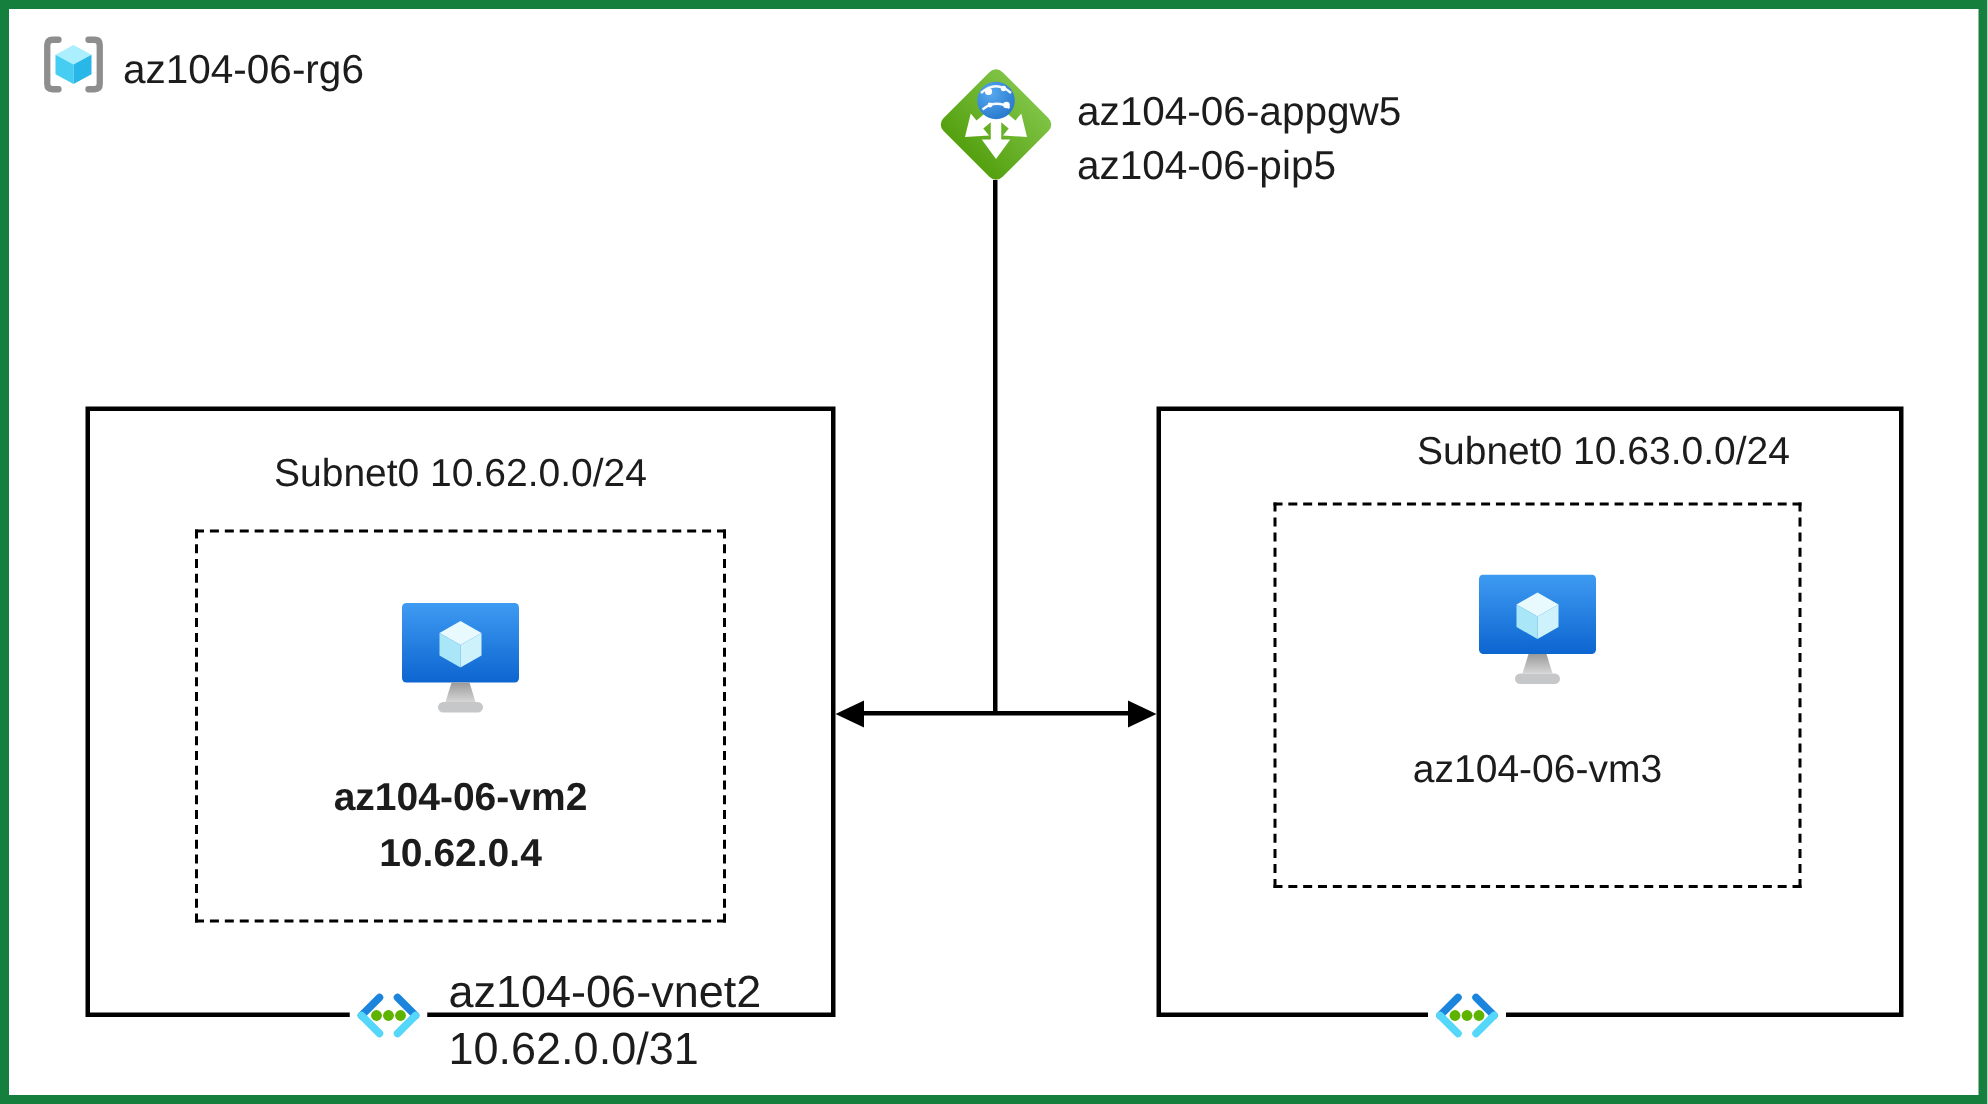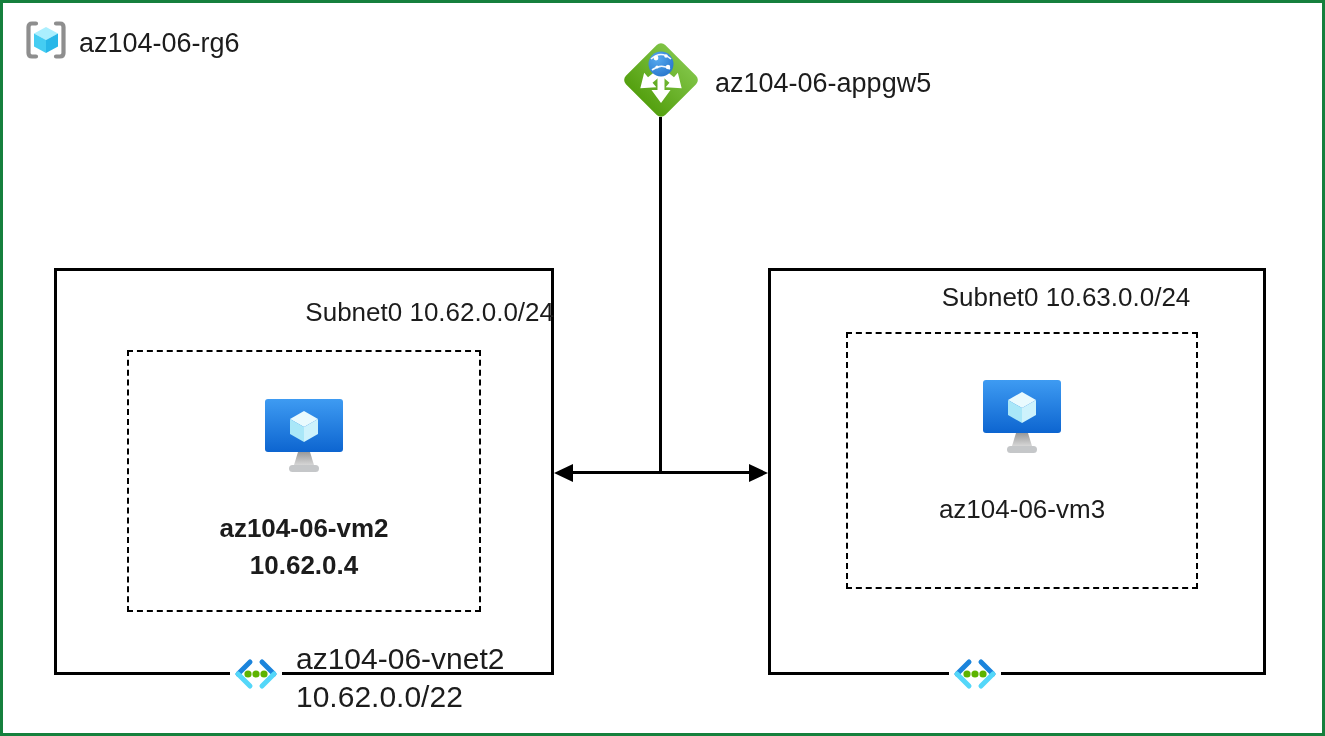--- a/index.html
+++ b/index.html
@@ -1,49 +1,49 @@
 <!DOCTYPE html>
 <html><head>
 <meta charset="utf-8">
 <style>
   html,body { margin:0; padding:0; background:#e8e8e8; }
   .canvas {
     position:relative;
     width:1325px; height:736px;
     background:#ffffff;
-    border:3px solid #15803d;
+    border:6px solid #15803d;
     box-sizing:border-box;
     font-family:"Liberation Sans", sans-serif;
     color:#1c1c1c;
     overflow:hidden;
   }
   .abs { position:absolute; }
 
   
   .rg-icon { left:20px; top:17px; }
   .rg-label { left:76px; top:25px; font-size:27px; }
 
   
   .gw-icon { left:618px; top:37px; }
-  .gw-labels { left:712px; top:62px; font-size:27px; line-height:36px; white-space:nowrap; }
+  .gw-labels { left:712px; top:50px; font-size:27px; line-height:36px; white-space:nowrap; }
 
   
   .v-line { left:656px; top:114px; width:3px; height:356px; background:#000; }
   .h-line { left:565px; top:468px; width:195px; height:3px; background:#000; }
   .arrowhead { width:0; height:0; border-top:9px solid transparent; border-bottom:9px solid transparent; }
   .arrowhead.left  { left:551px; top:461px; border-right:19px solid #000; }
   .arrowhead.right { left:746px; top:461px; border-left:19px solid #000; }
 
   
   .vnet-box { border:3px solid #000; box-sizing:border-box; background:#fff; }
   .vnet-box.left  { left:51px;  top:265px; width:500px; height:407px; }
   .vnet-box.right { left:765px; top:265px; width:498px; height:407px; }
 
   .subnet-title { font-size:26px; text-align:center; white-space:nowrap; }
-  .subnet-title.left  { left:51px;  top:294px; width:500px;text-align:right; }
+  .subnet-title.left  { left:51px;  top:294px; width:500px; }
   .subnet-title.right { left:765px; top:279px; width:596px; }
 
   .subnet-box { border:2px dashed #000; box-sizing:border-box; }
   .subnet-box.left  { left:124px; top:347px; width:354px; height:262px; }
   .subnet-box.right { left:843px; top:329px; width:352px; height:257px; }
 
   .vm-icon.left  { left:259px; top:396px; }
   .vm-icon.right { left:977px; top:377px; }
 
   .vm-labels { font-size:26px; line-height:37px; text-align:center; }
@@ -97,20 +97,21 @@
     </g>
     <g fill="#ffffff">
       <circle cx="35" cy="18" r="2.4"></circle>
       <circle cx="45" cy="16" r="1.8"></circle>
       <circle cx="47" cy="27" r="2.2"></circle>
       <circle cx="36" cy="27" r="1.6"></circle>
     </g>
   </svg>
   <div class="abs gw-labels">
     <div>az104-06-appgw5</div>
+    <div>az104-06-pip5</div>
   </div>
 
   <div class="abs v-line"></div>
   <div class="abs h-line"></div>
   <div class="abs arrowhead left"></div>
   <div class="abs arrowhead right"></div>
 
   <div class="abs vnet-box left"></div>
   <div class="abs subnet-title left">Subnet0 10.62.0.0/24</div>
   <div class="abs subnet-box left"></div>
@@ -143,21 +144,21 @@
     <path d="M20 5 L8 17" stroke="#1b84dc" stroke-width="5" stroke-linecap="round" fill="none"></path>
     <path d="M8 17 L20 29" stroke="#54d7f9" stroke-width="5" stroke-linecap="round" fill="none"></path>
     <path d="M32 5 L44 17" stroke="#1b84dc" stroke-width="5" stroke-linecap="round" fill="none"></path>
     <path d="M44 17 L32 29" stroke="#54d7f9" stroke-width="5" stroke-linecap="round" fill="none"></path>
     <circle cx="18" cy="17" r="3.6" fill="#5db300"></circle>
     <circle cx="26" cy="17" r="3.6" fill="#5db300"></circle>
     <circle cx="34" cy="17" r="3.6" fill="#5db300"></circle>
   </svg>
   <div class="abs vnet-labels left">
     <div>az104-06-vnet2</div>
-    <div>10.62.0.0/22</div>
+    <div>10.62.0.0/31</div>
   </div>
 
   <div class="abs vnet-box right"></div>
   <div class="abs subnet-title right">Subnet0 10.63.0.0/24</div>
   <div class="abs subnet-box right"></div>
 
   <svg class="abs vm-icon right" width="84" height="80" viewBox="0 0 84 80">
     <rect x="3" y="0" width="78" height="53" rx="3" fill="url(#vmScreen)"></rect>
     <polygon points="42,12 56,20 42,28 28,20" fill="#e9fafe"></polygon>
     <polygon points="28,20 42,28 42,43 28,35" fill="#a9e7f8"></polygon>

